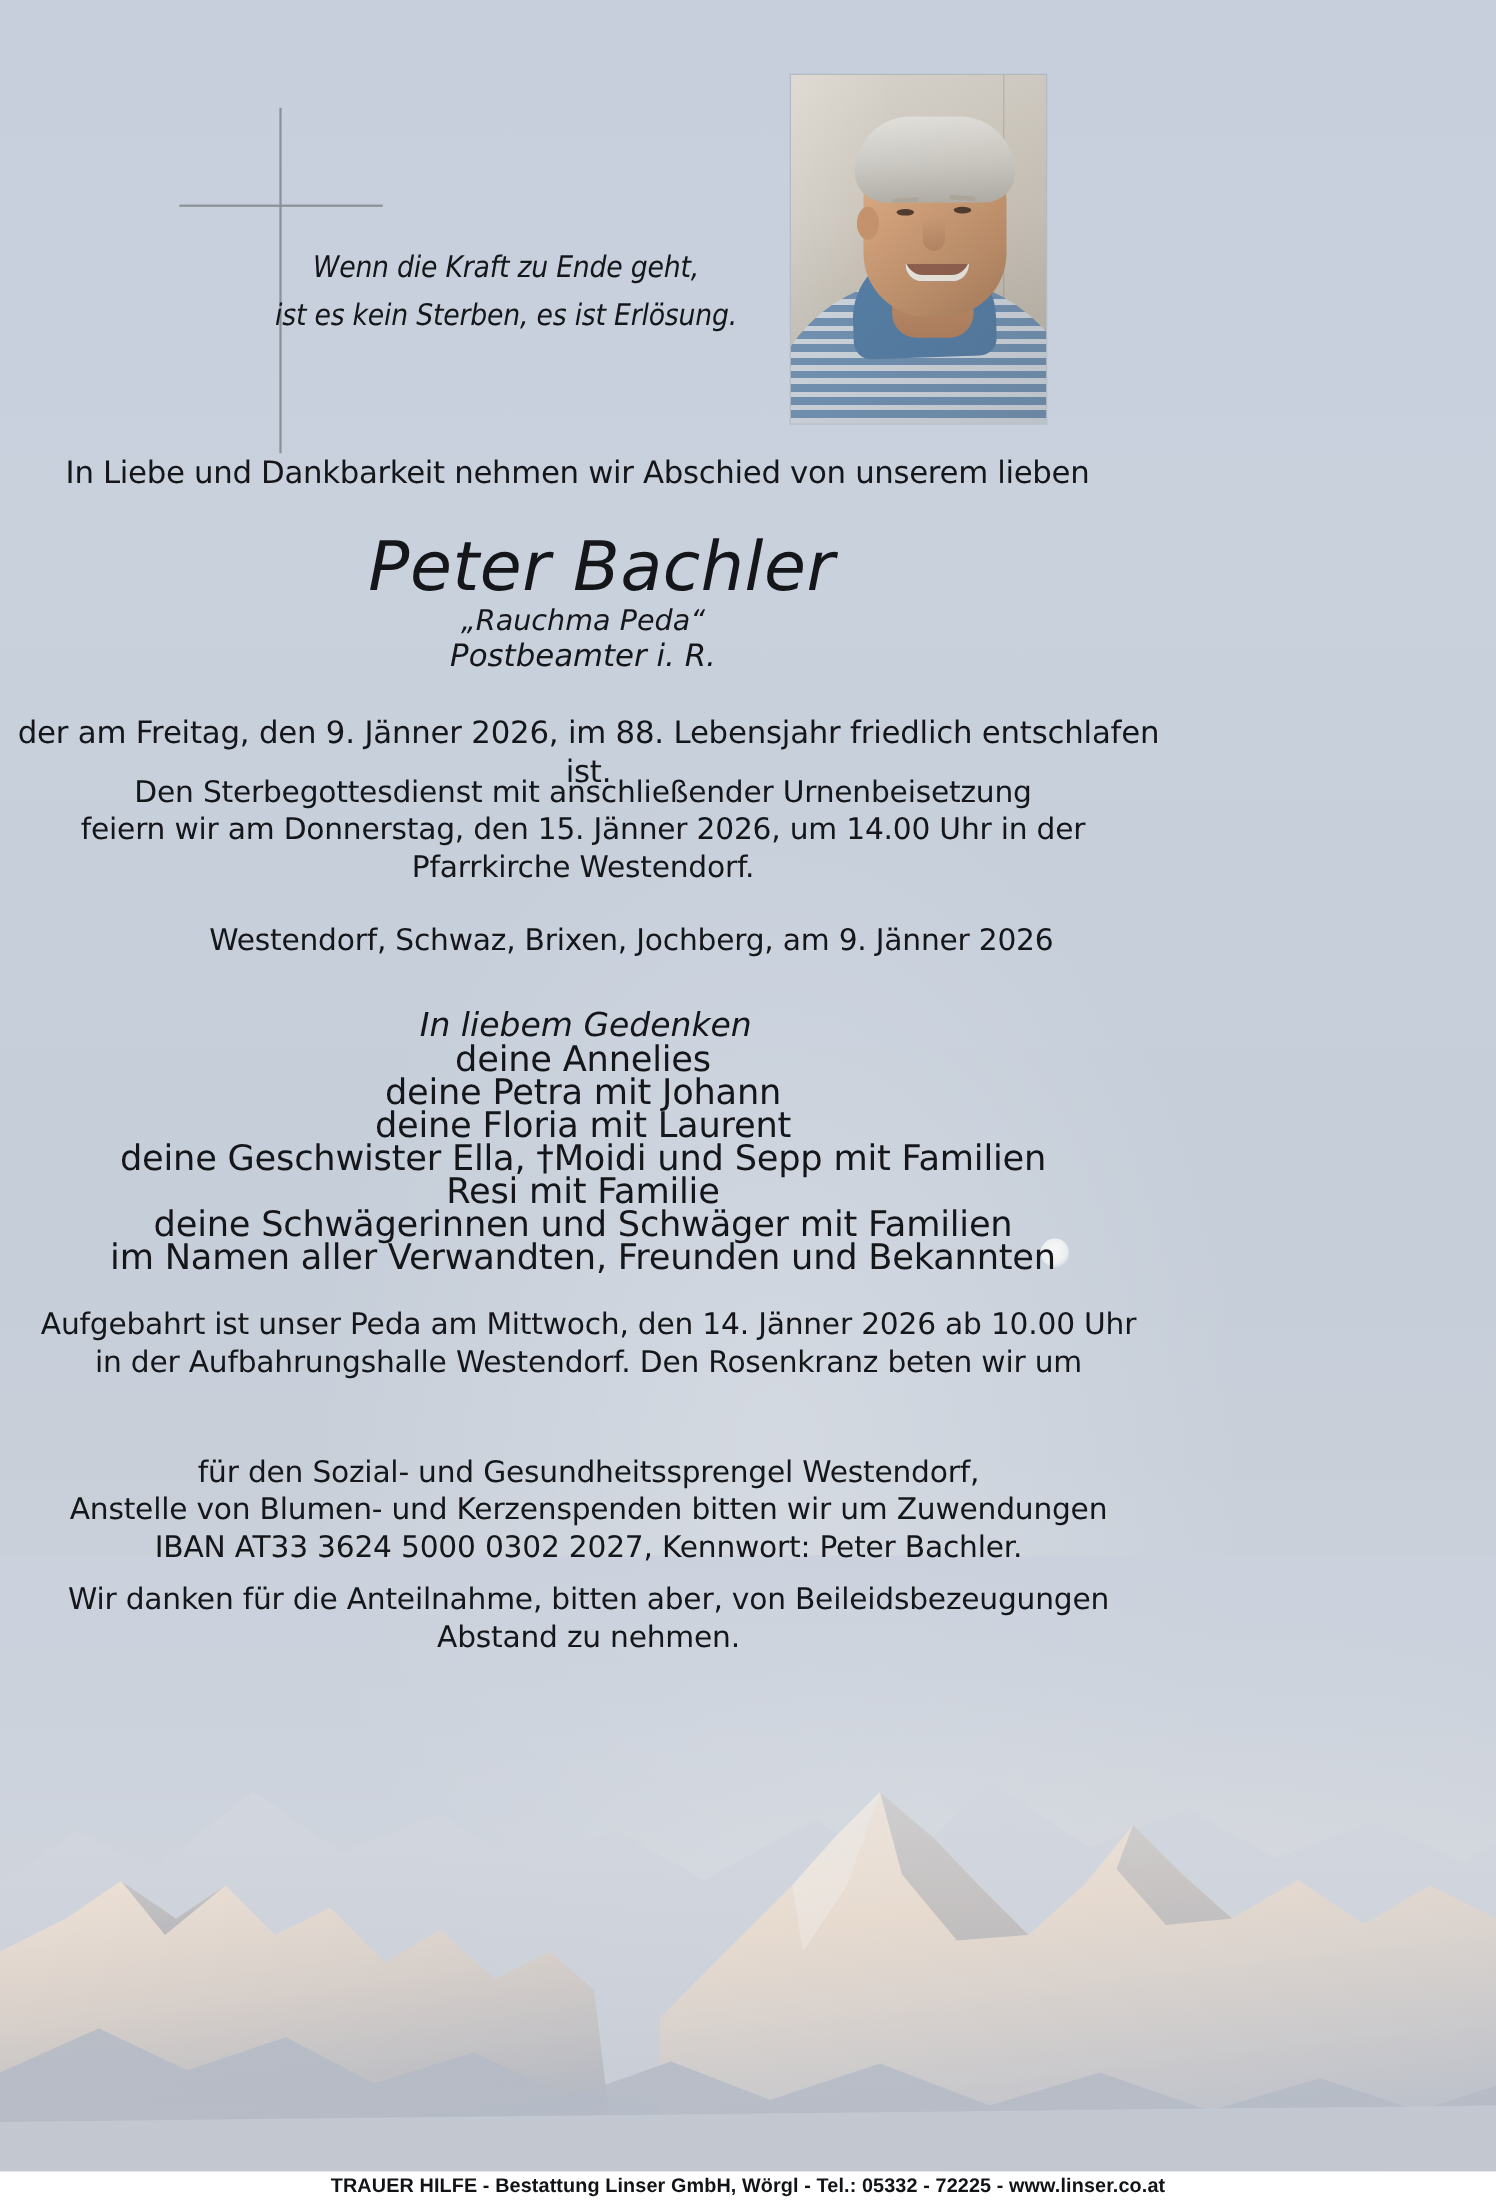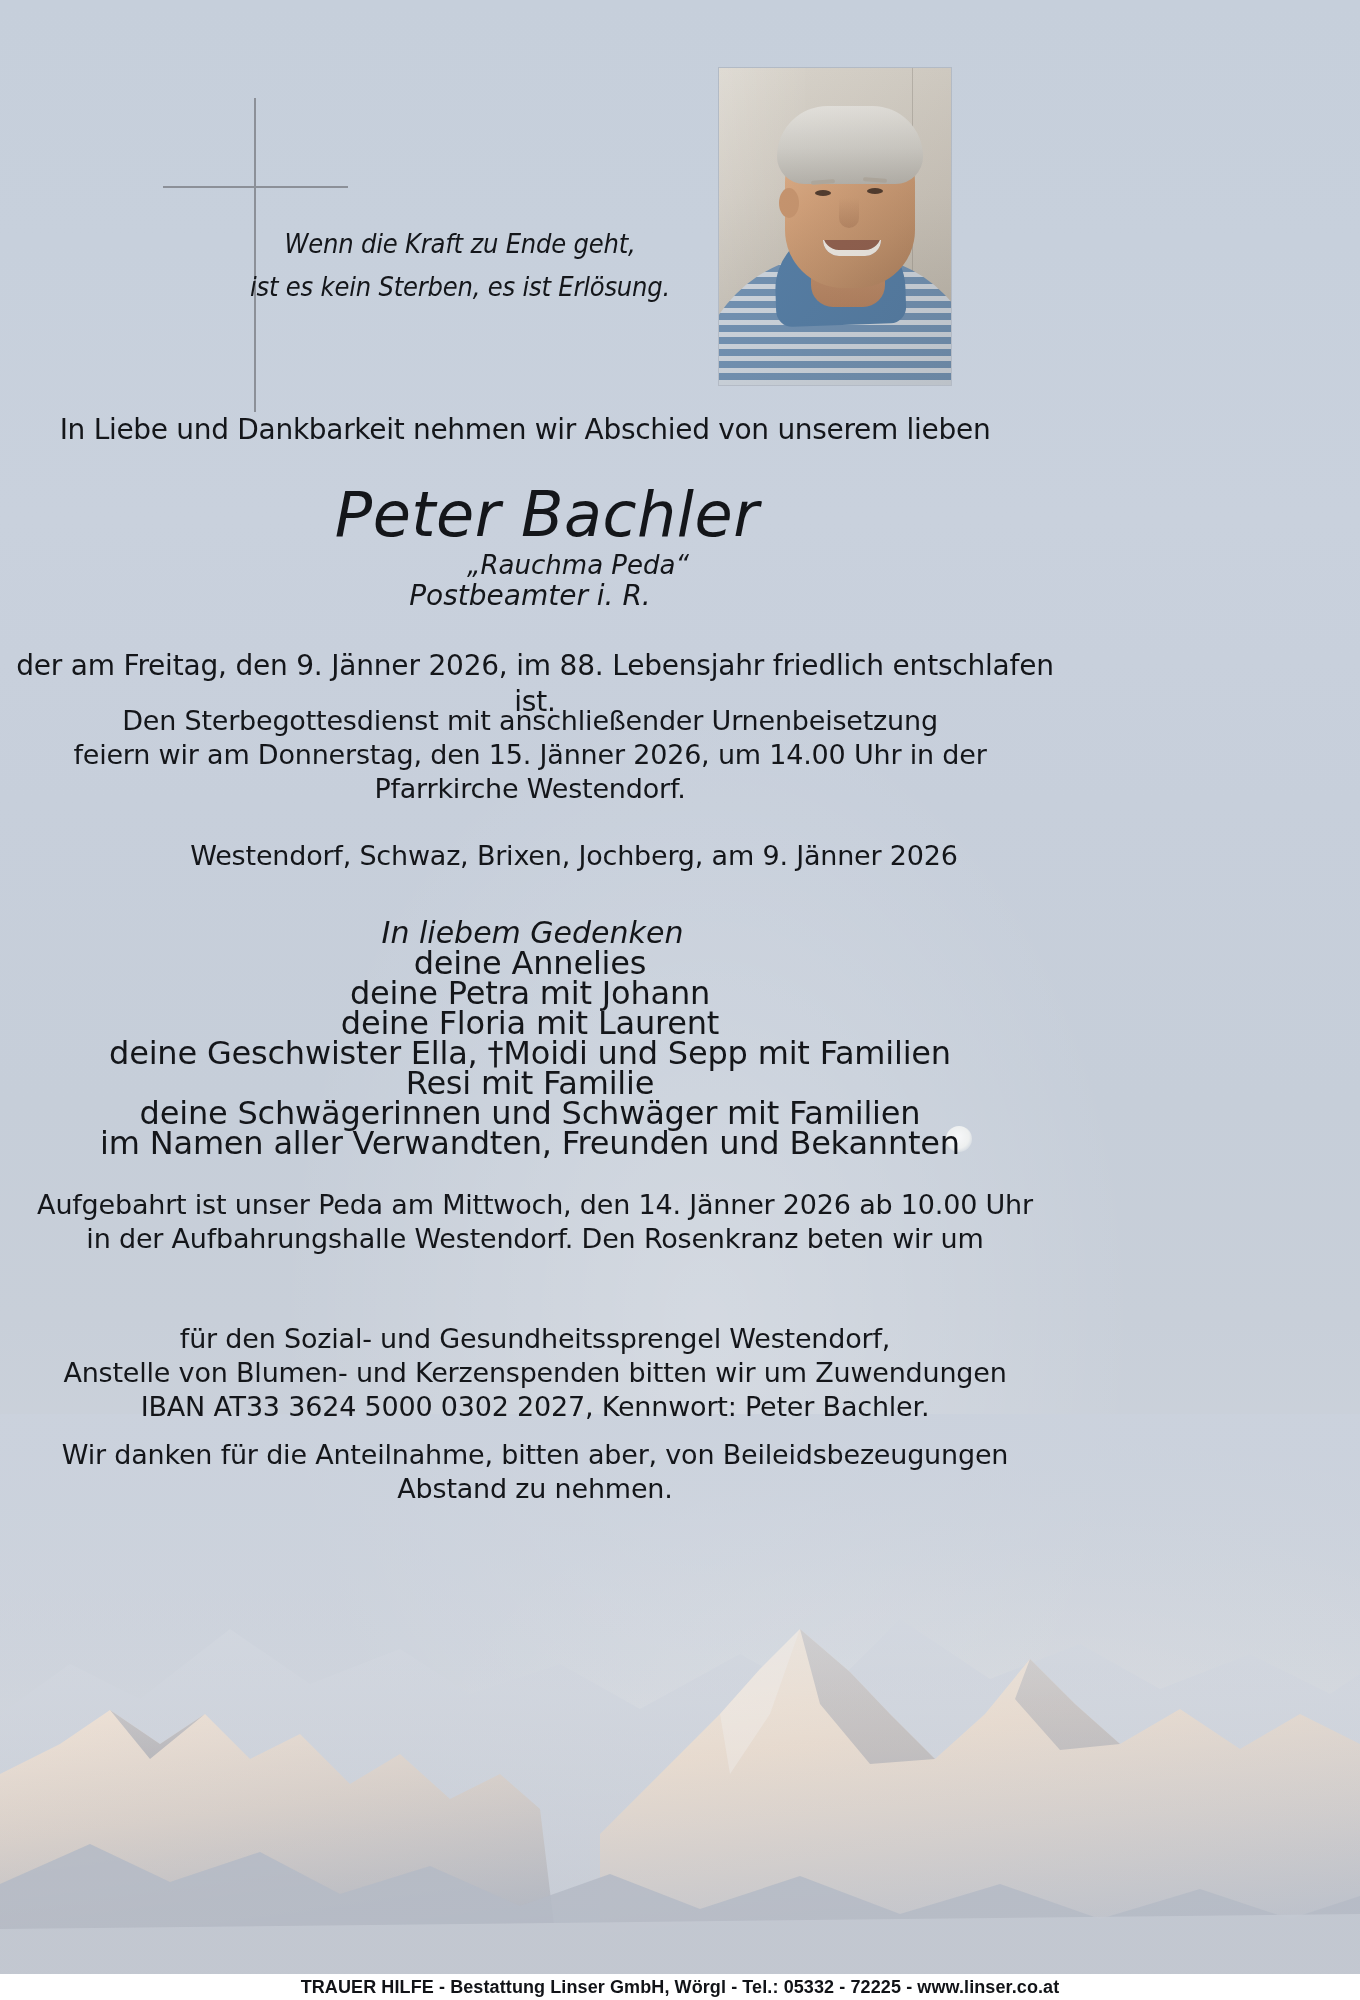--- a/index.html
+++ b/index.html
@@ -284,21 +284,20 @@
 
   .nickname {
     position: absolute;
     left: 0;
     top: 548px;
     width: 1060px;
     font-size: 26px;
     line-height: 34px;
     font-style: italic;
     font-family: "DejaVu Sans", sans-serif;
-    padding-left: 48px;
   }
 
   .profession {
     position: absolute;
     left: 0;
     top: 578px;
     width: 1060px;
     font-size: 28px;
     line-height: 36px;
     font-style: italic;

